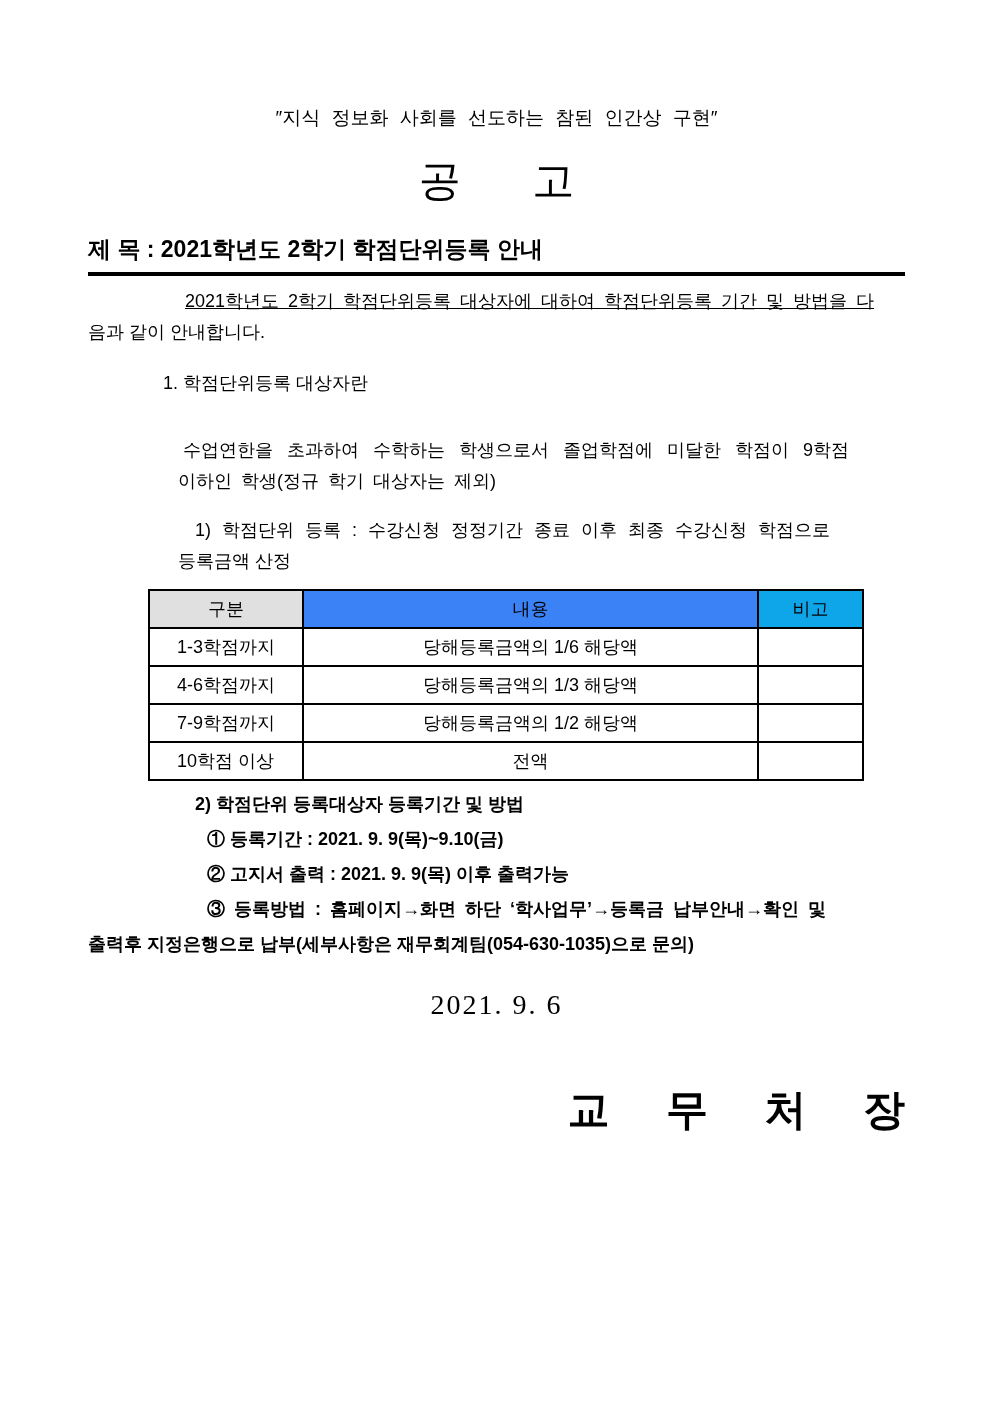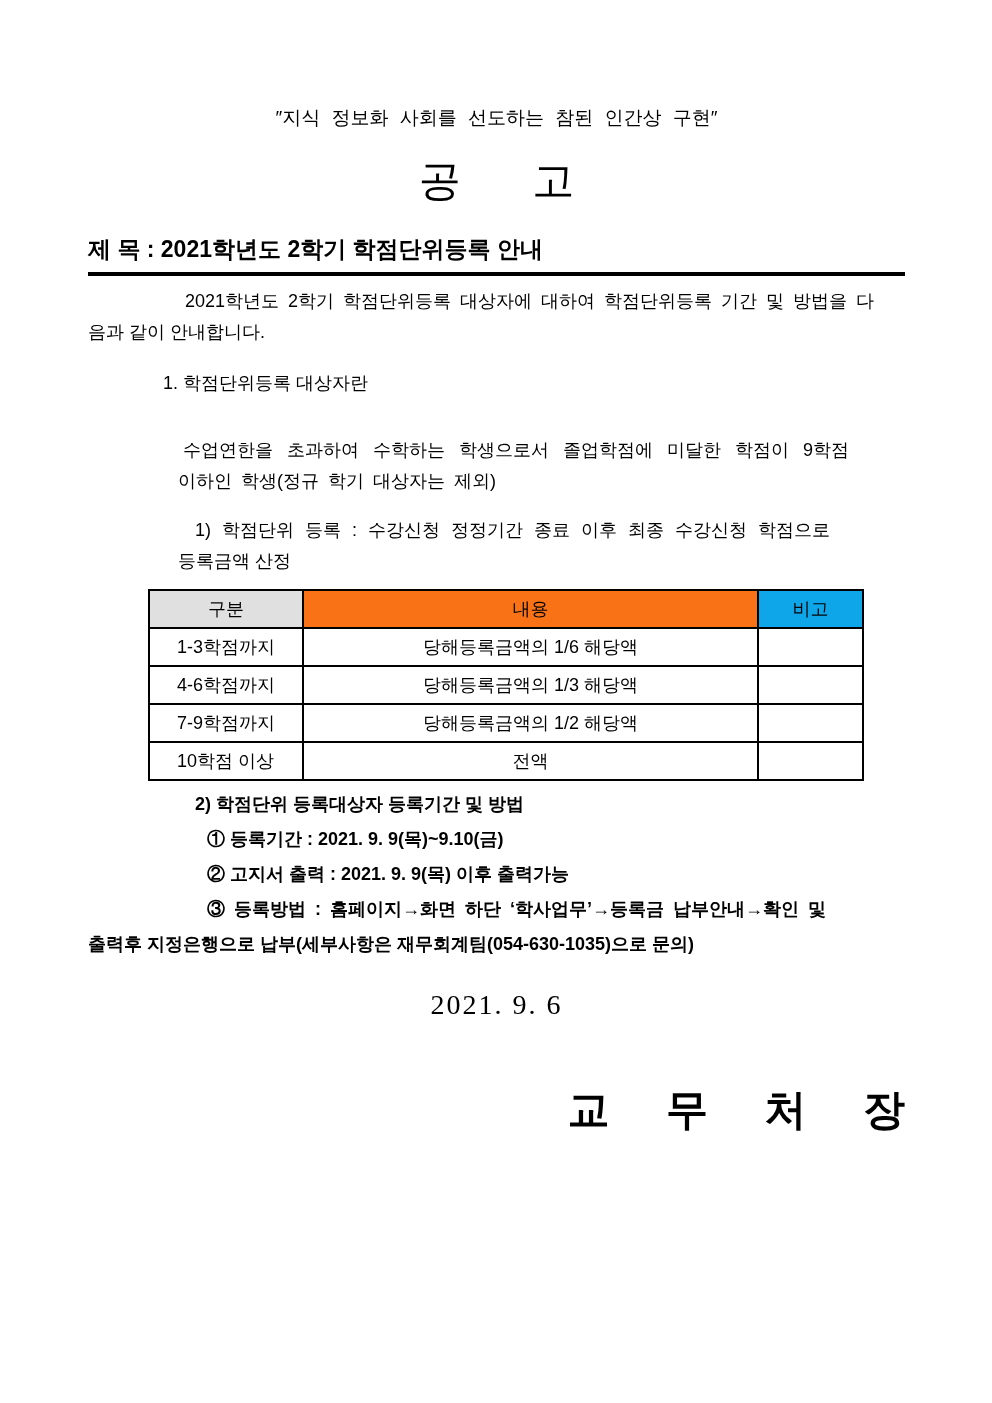--- a/index.html
+++ b/index.html
@@ -46,21 +46,21 @@
   }
   .post .line { line-height: 35px; font-weight: bold; }
   .gap20 { height: 20px; }
   .gap18 { height: 18px; }
   .mt10 { margin-top: 10px; }
   .ind75  { padding-left: 75px; }
   .ind90  { padding-left: 90px; }
   .ind95  { padding-left: 95px; }
   .ind107 { padding-left: 107px; }
   .ind119 { padding-left: 119px; }
-  .firstline-indent { text-indent: 97px; }
+  .firstline-indent { text-indent: 97px; text-decoration: underline; }
   .js4 { word-spacing: 4px; }
   .js6 { word-spacing: 6px; }
   .js9 { word-spacing: 9px; margin-top: 36px; }
   table.credit-table {
     margin: 12px 0 6px 60px;
     border-collapse: collapse;
     table-layout: fixed;
     width: 714px;
   }
   table.credit-table th, table.credit-table td {
@@ -122,21 +122,21 @@
 
   <table class="credit-table">
     <colgroup>
       <col style="width:154px">
         <col style="width:455px">
         <col style="width:105px">
     </colgroup>
     <thead>
       <tr>
         <th style="background: rgb(224, 224, 224);">구분</th>
-        <th style="background: #f97316;">내용</th>
+        <th style="background: #3b82f6;">내용</th>
         <th style="background: #0ea5e9;">비고</th>
       </tr>
     </thead>
     <tbody>
       <tr>
         <td class="cat">1-3학점까지</td>
         <td>당해등록금액의 1/6 해당액</td>
         <td></td>
       </tr>
       <tr>

